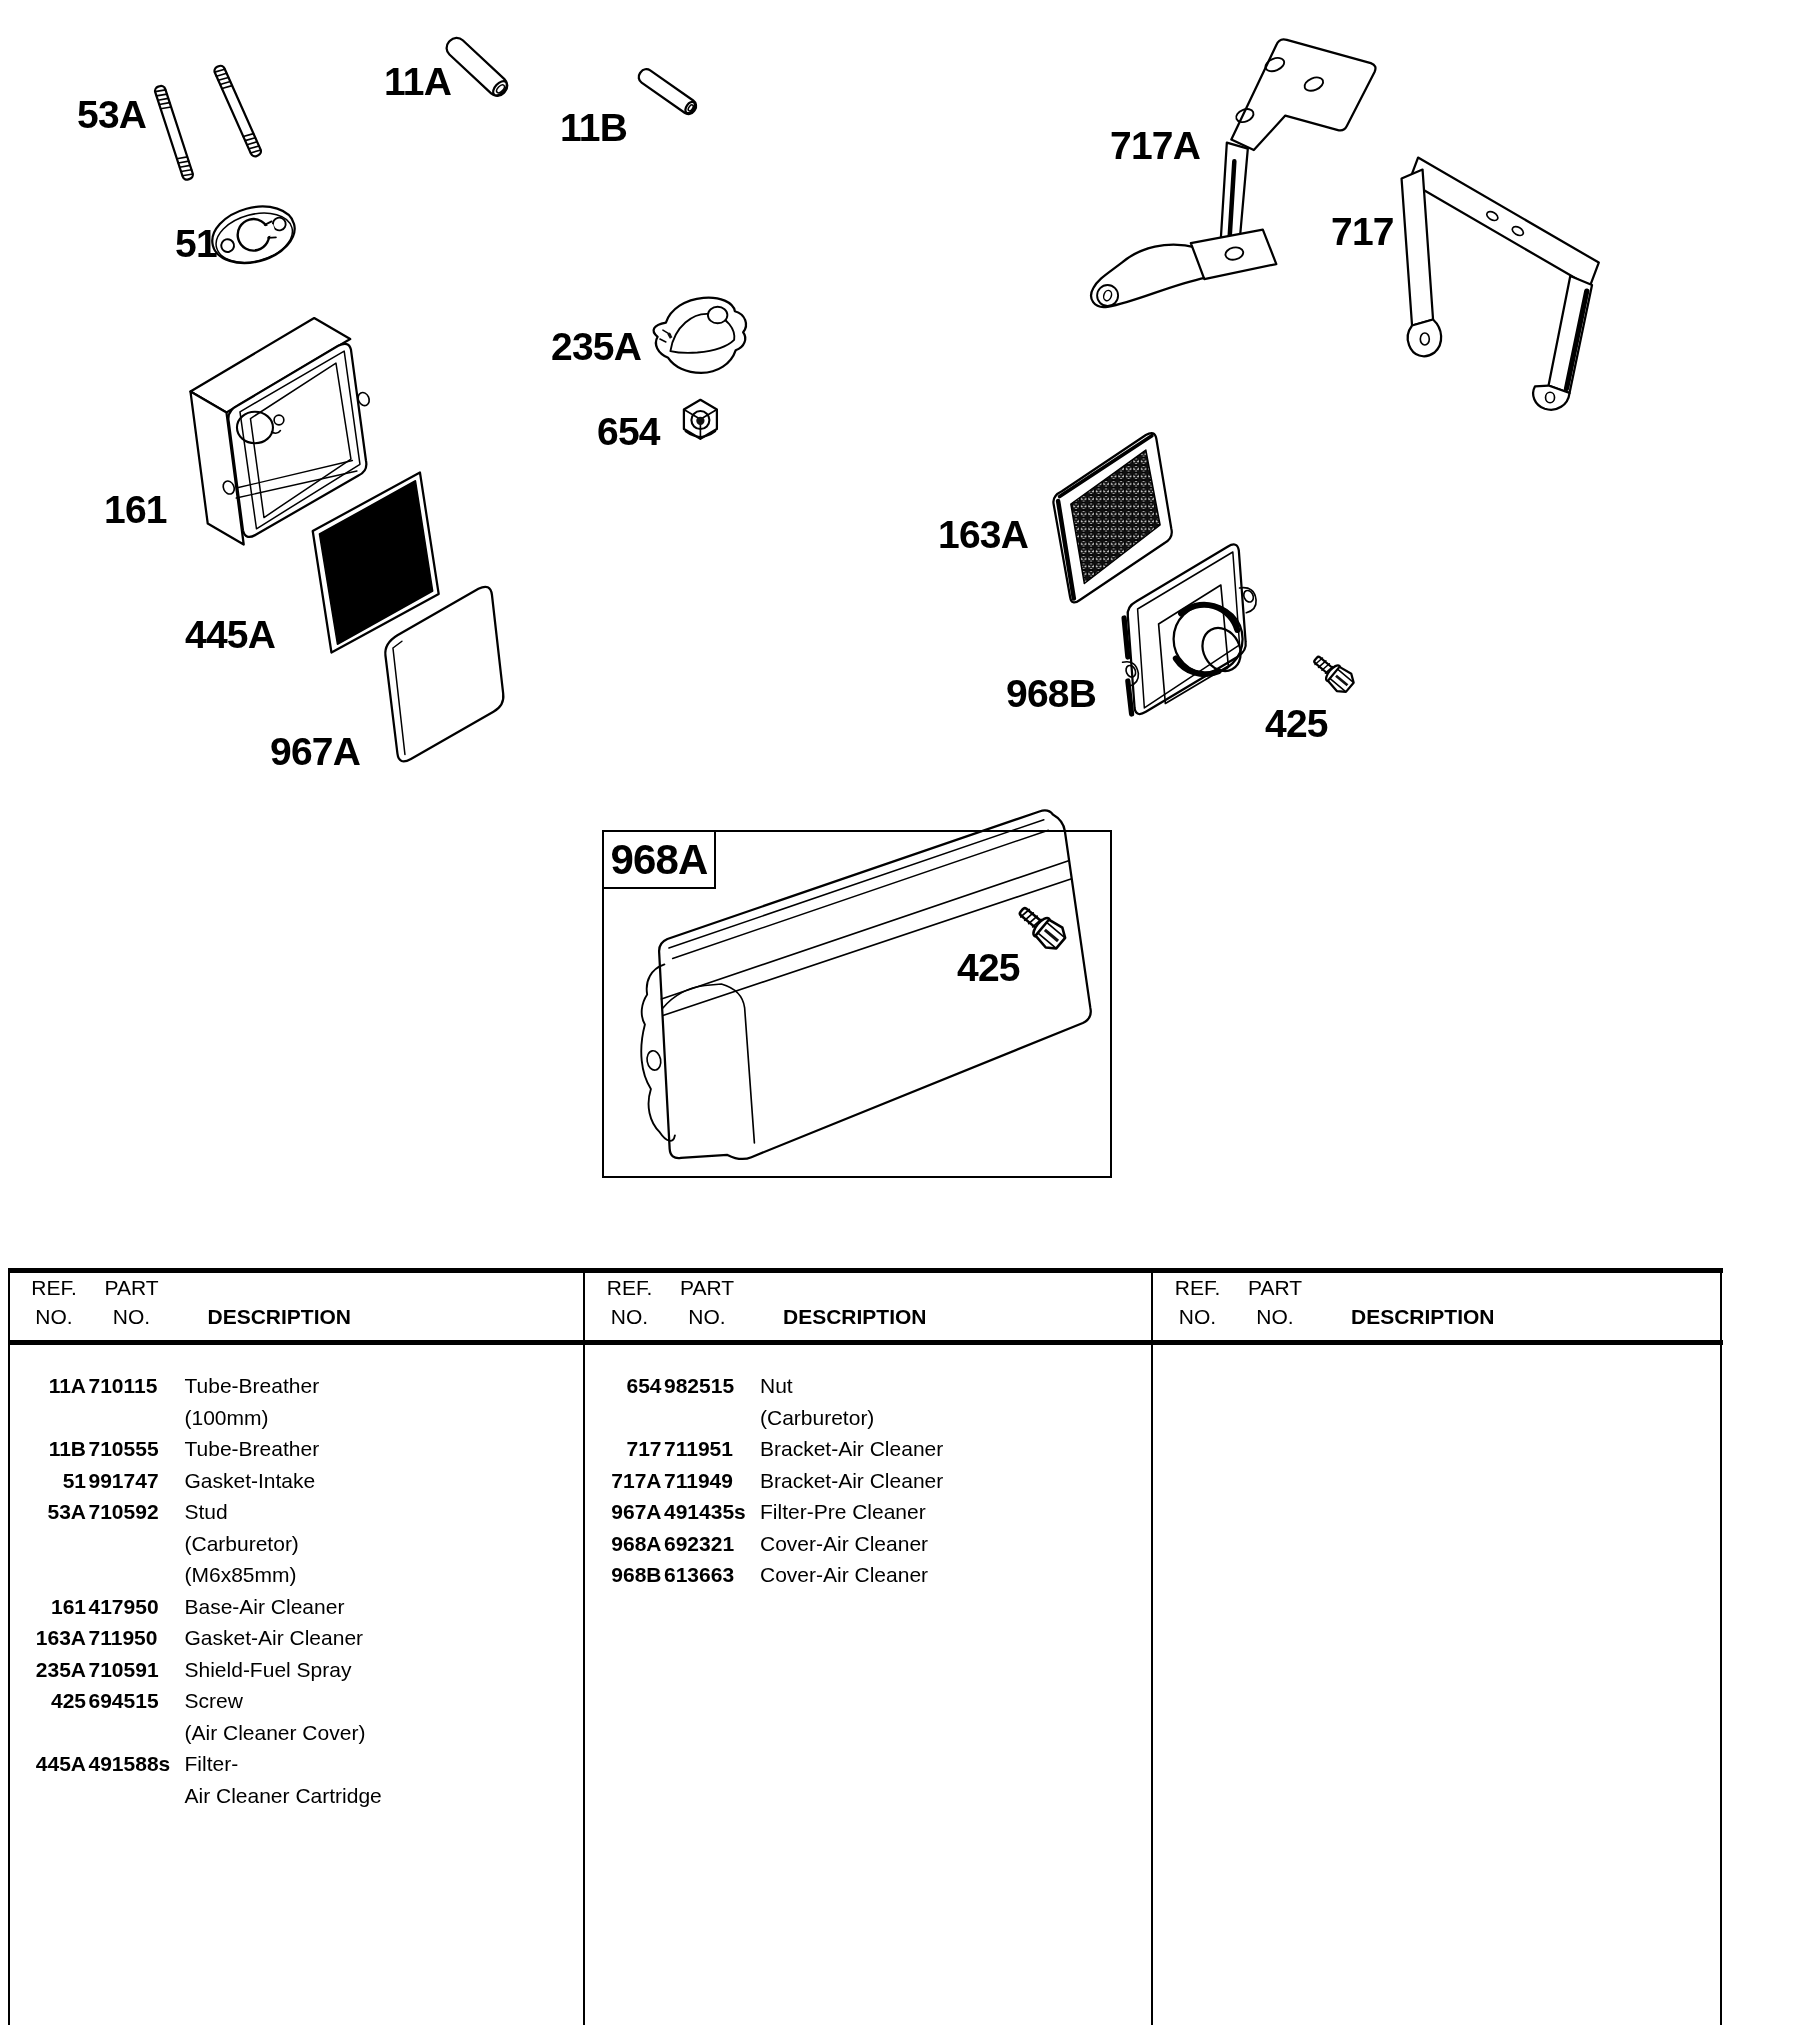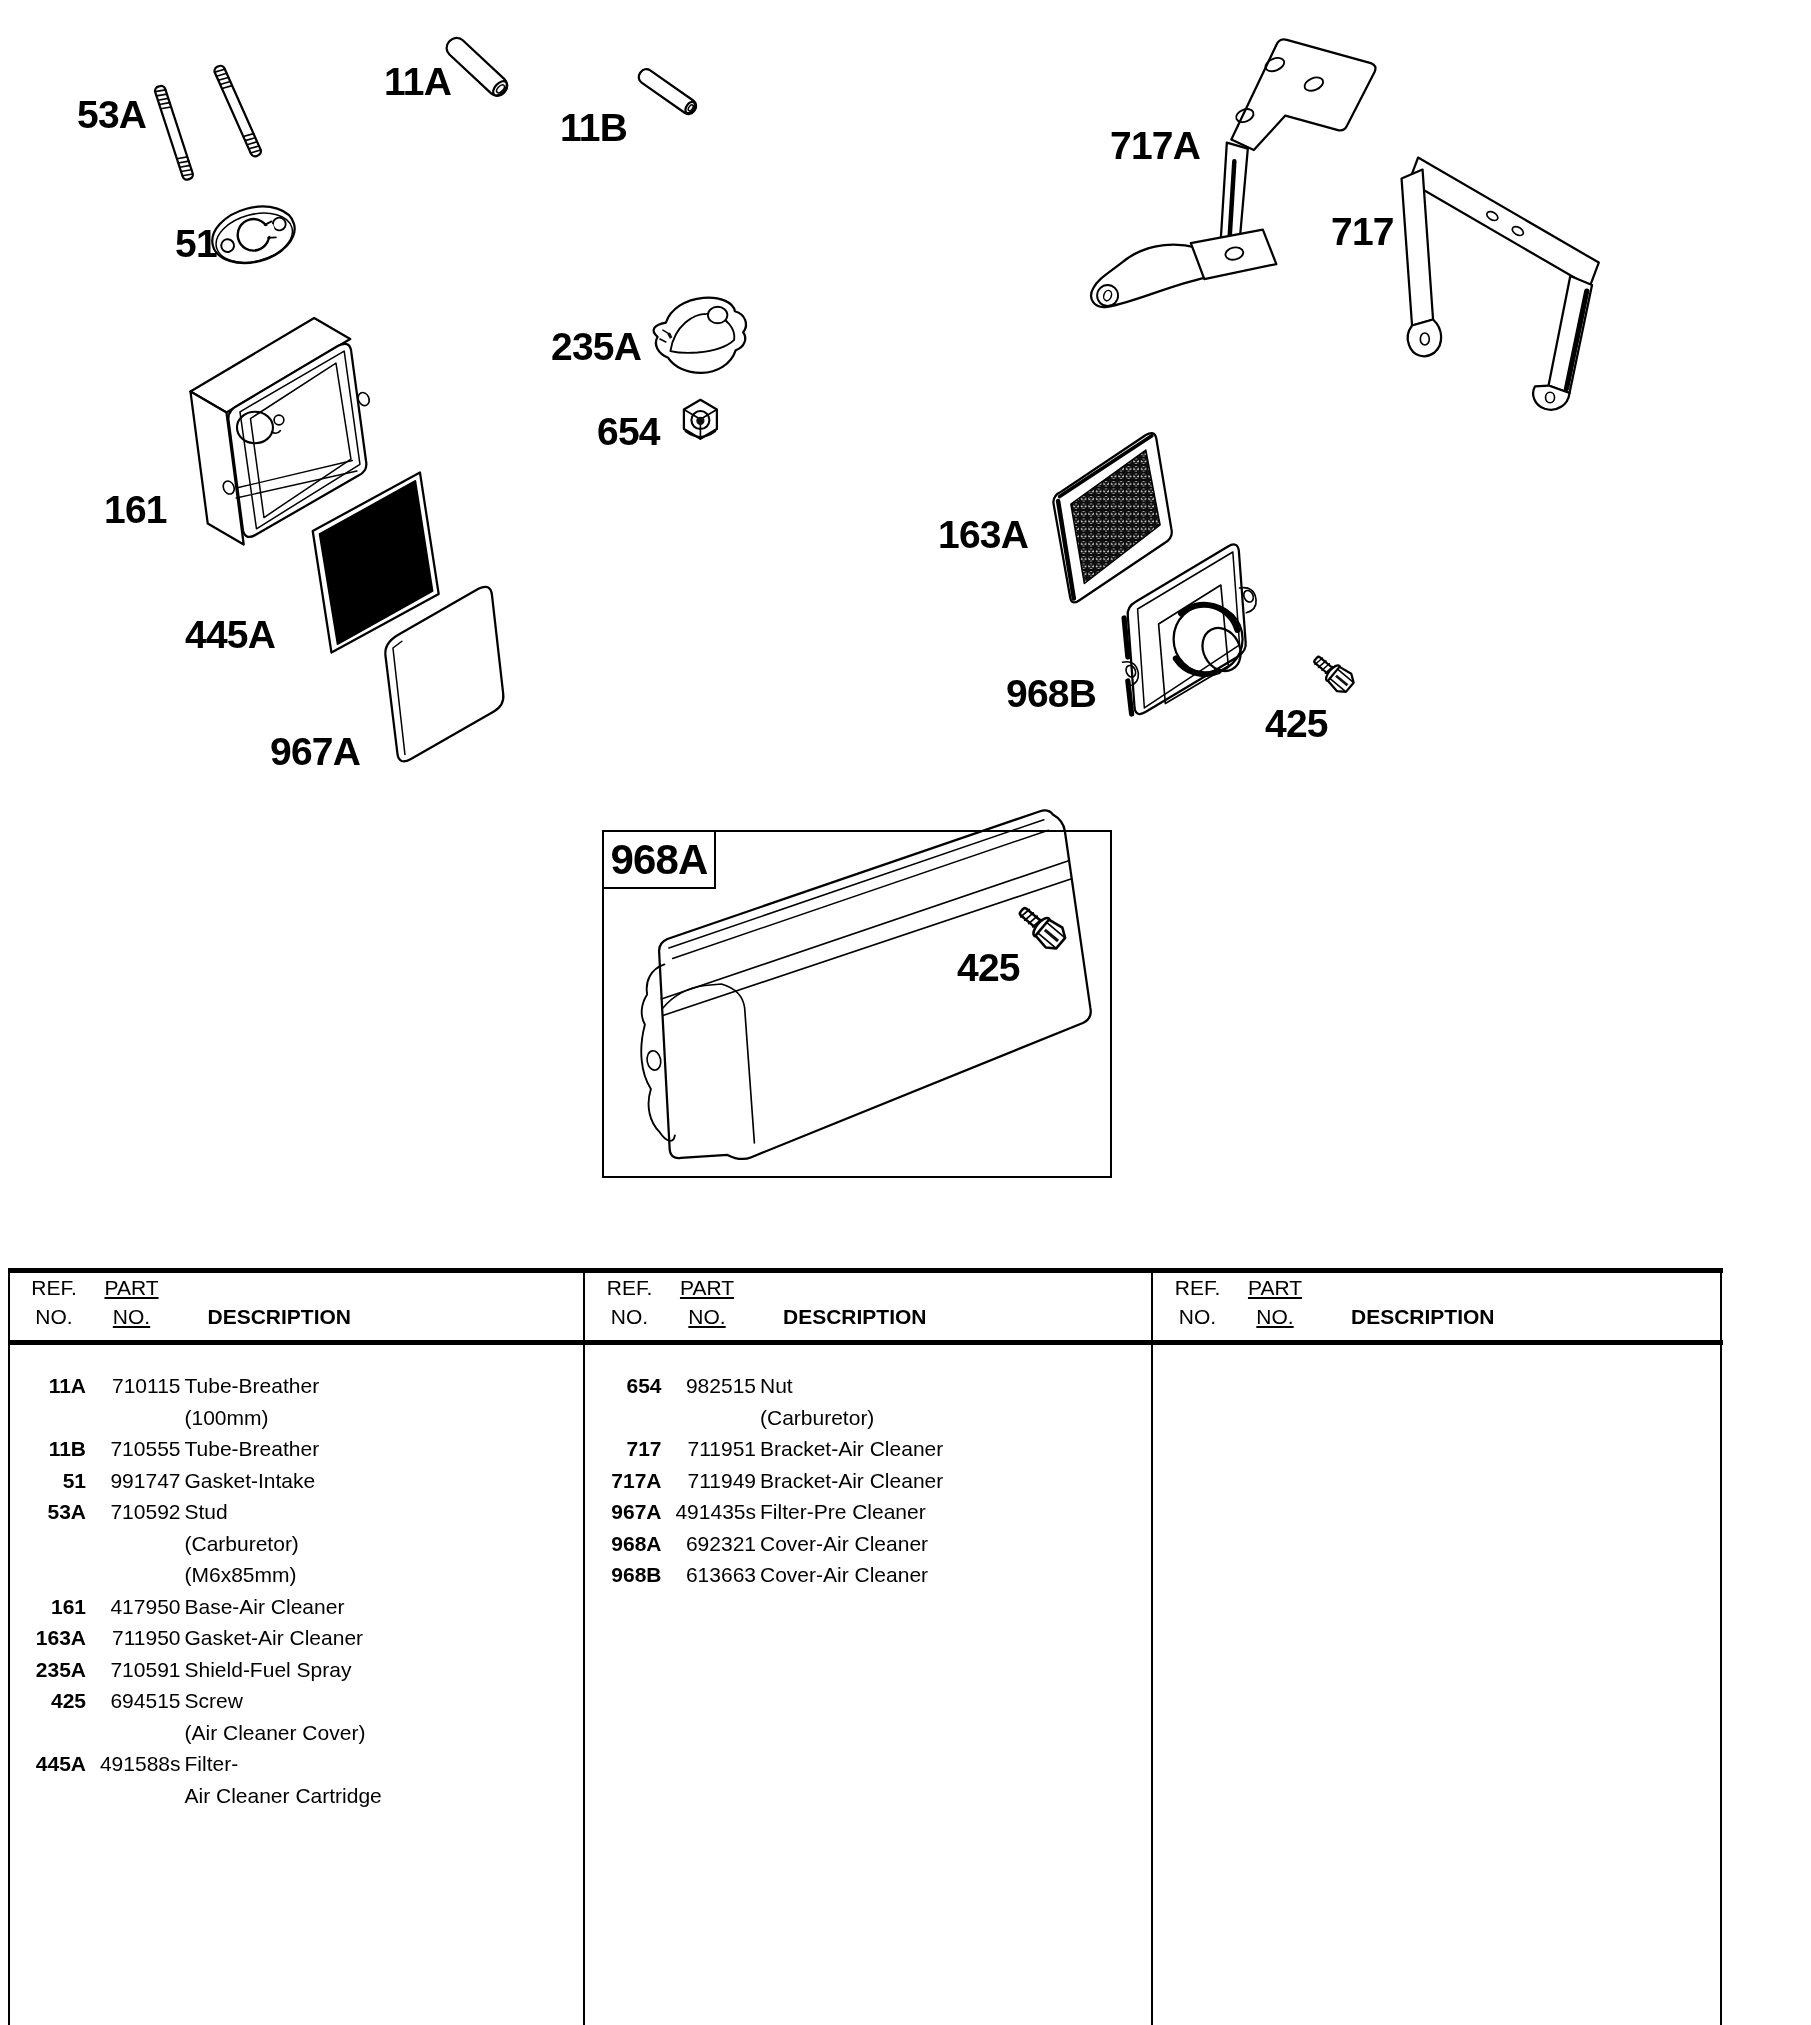--- a/index.html
+++ b/index.html
@@ -14,25 +14,25 @@
             border:2.3px solid #000;}
   #insetLabelBox{position:absolute;left:602px;top:830px;width:110px;height:55px;
             border:2.3px solid #000;display:flex;align-items:center;justify-content:center;}
   #insetLabelBox .callout{position:static;font-size:42px;}
   
   .thick{position:absolute;left:7.5px;width:1715px;height:5.3px;background:#000;}
   .vline{position:absolute;top:1268px;width:2.3px;height:758px;background:#000;}
   .tcol{position:absolute;top:1268px;height:615px;}
   .tcol .hdr{position:absolute;font-size:21px;line-height:1;white-space:nowrap;}
   .tcol .h-ref{left:13.5px;width:66px;text-align:center;}
-  .tcol .h-part{left:84px;width:80px;text-align:center;text-decoration:underline;}
+  .tcol .h-part{left:84px;width:80px;text-align:center;}
   .tcol .h-desc{left:200px;font-weight:bold;}
   .row-line{position:absolute;height:31.5px;font-size:21px;line-height:1;}
   .row-line .ref{position:absolute;left:10.5px;width:68px;text-align:right;font-weight:bold;white-space:nowrap;}
-  .row-line .part{position:absolute;left:81px;width:84px;text-align:right;font-weight:normal;white-space:nowrap;margin-left:8px;}
+  .row-line .part{position:absolute;left:81px;width:84px;font-weight:bold;white-space:nowrap;}
   .row-line .desc{position:absolute;left:177px;white-space:nowrap;}
 </style>
 </head>
 <body>
 
 <div id="page">
 
   <svg id="art" viewBox="0 0 2415 1660" fill="none" stroke="#000" stroke-width="3" stroke-linejoin="round" stroke-linecap="round">
     <defs>
       <pattern id="pleats" patternUnits="userSpaceOnUse" width="7" height="10">

